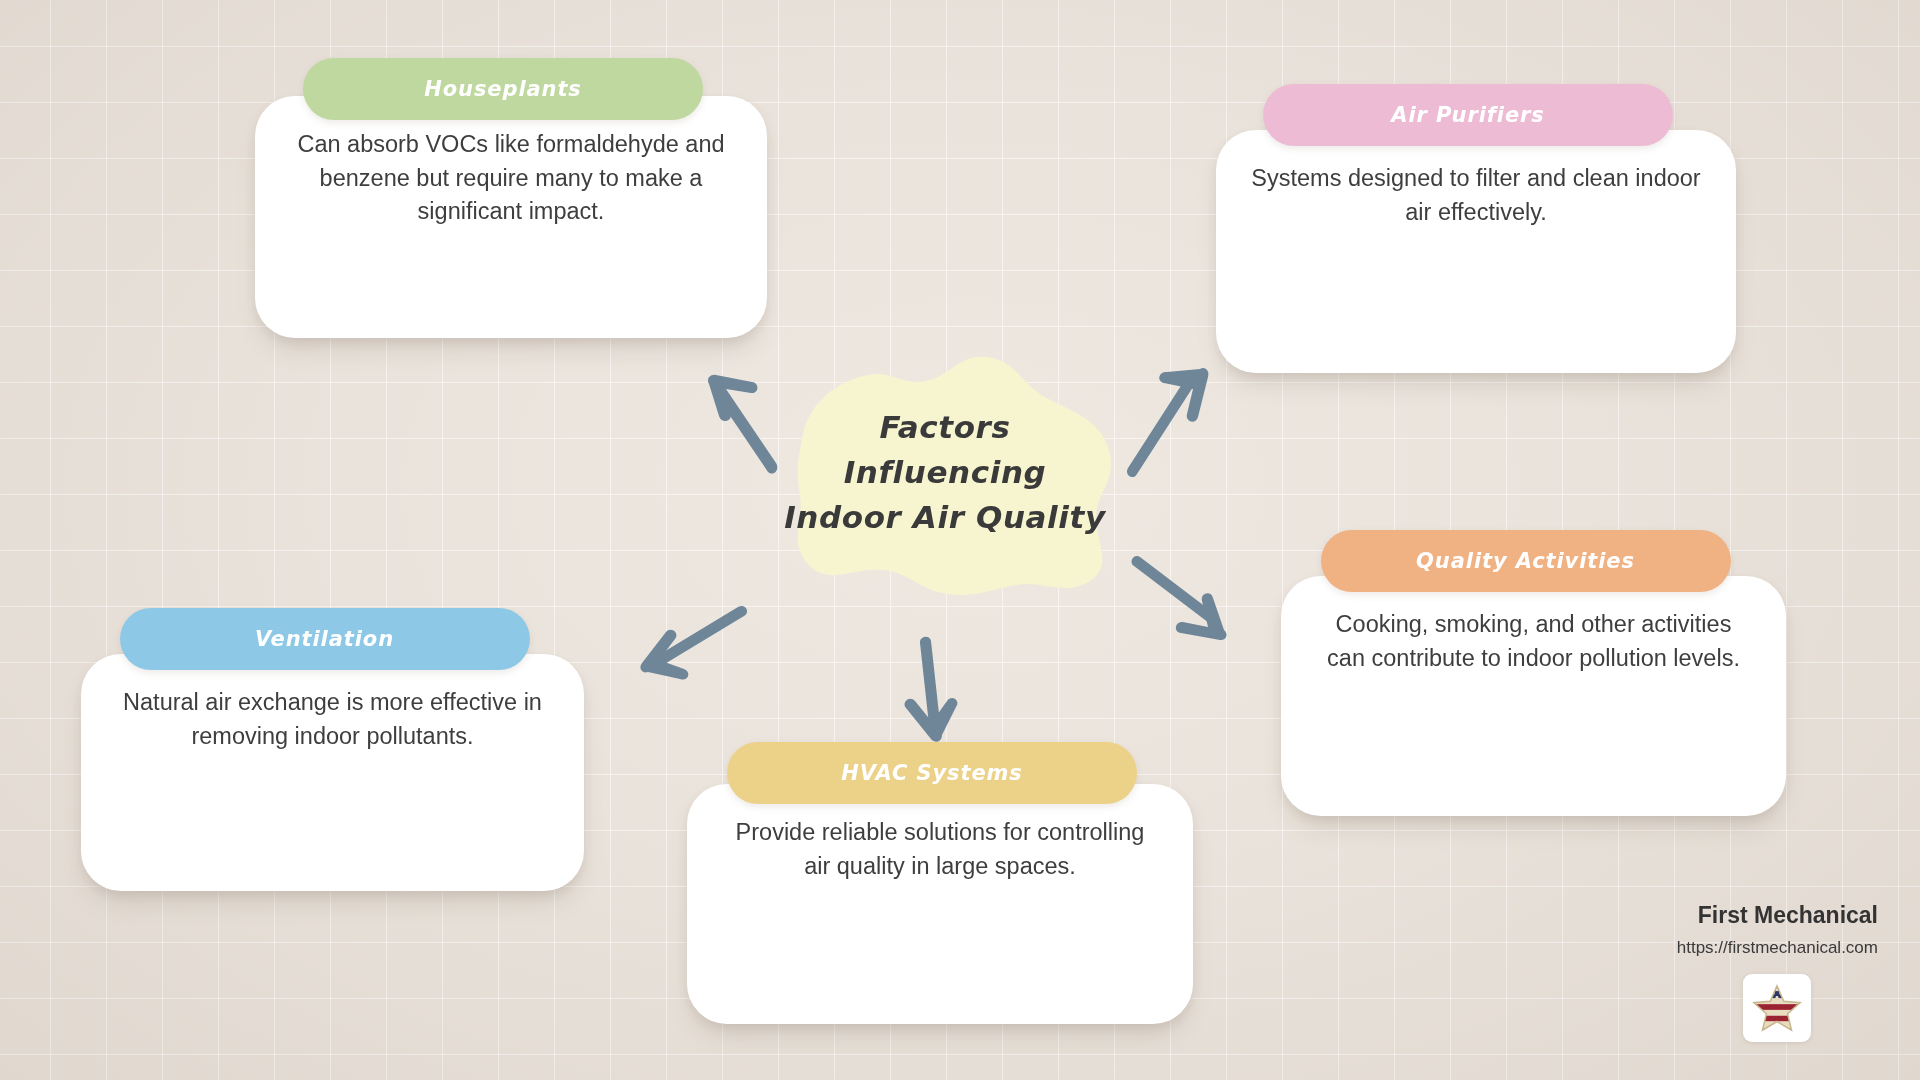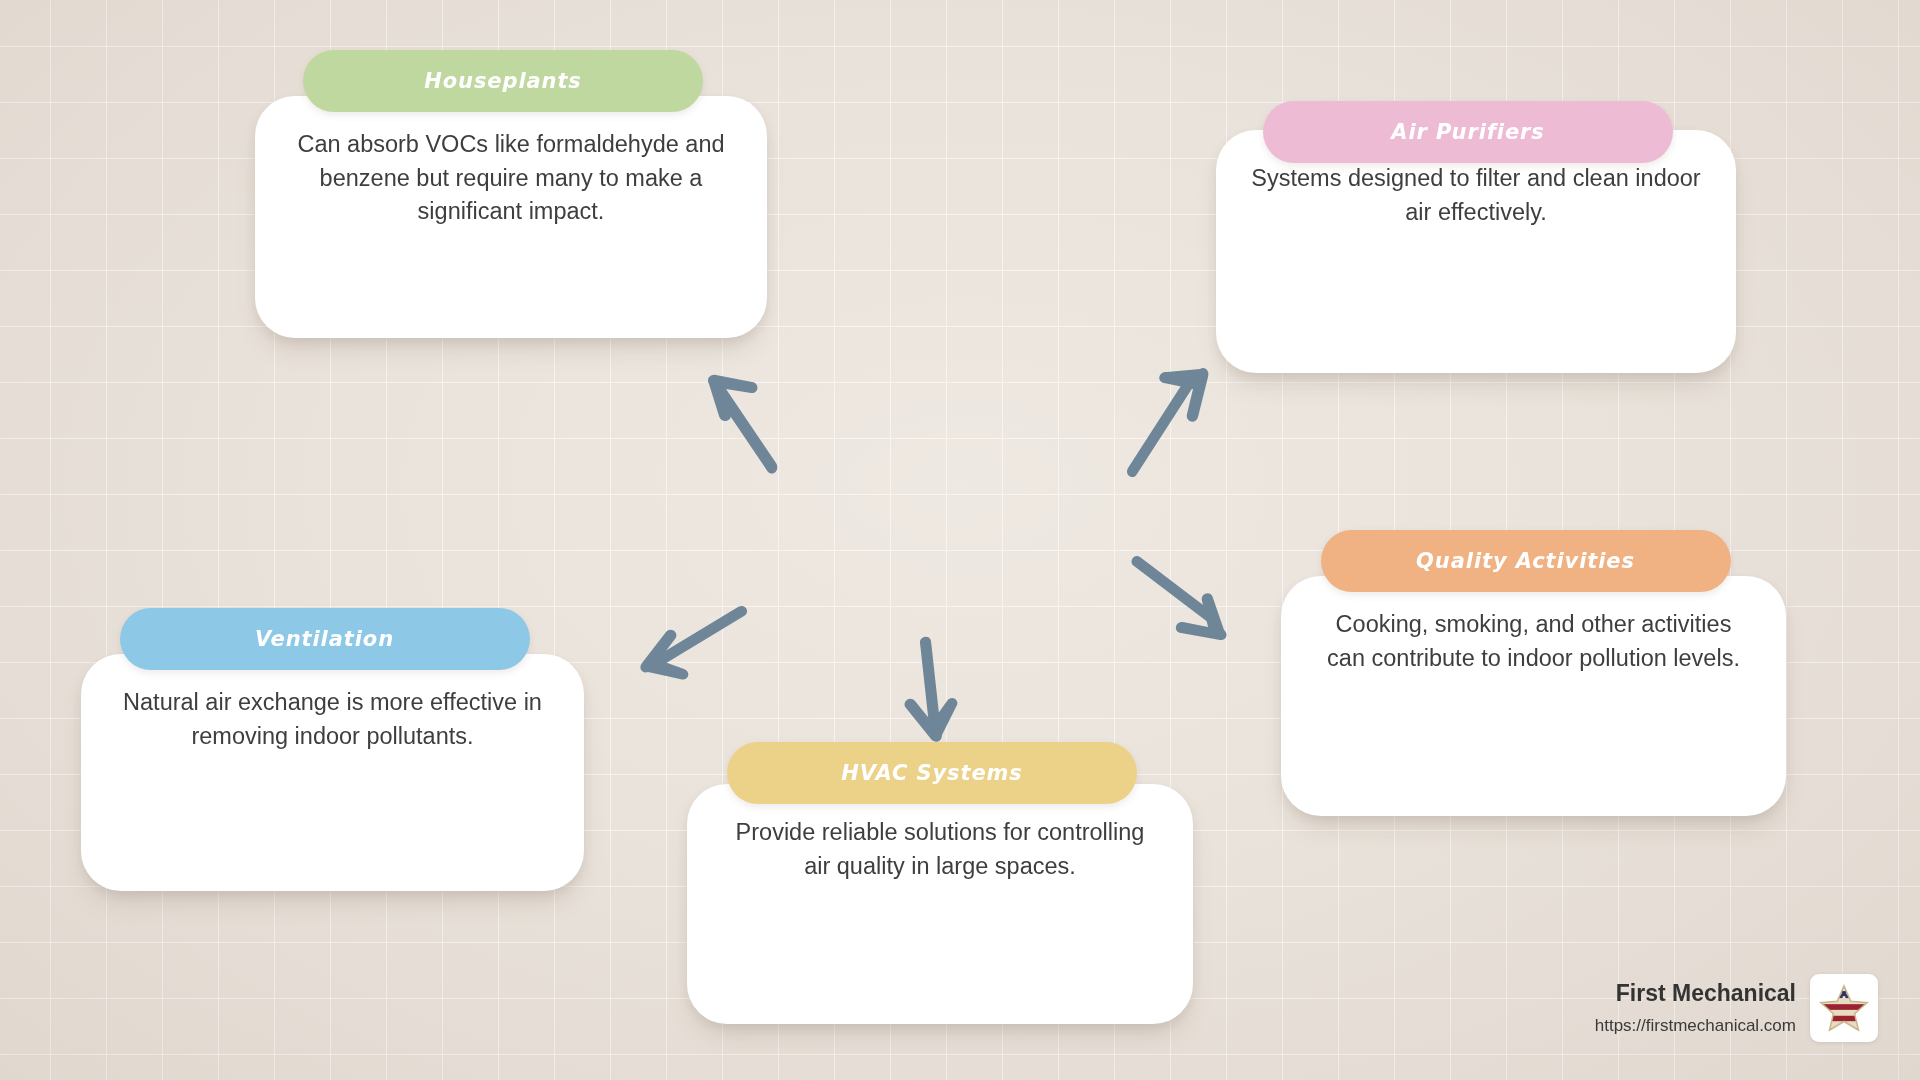--- a/index.html
+++ b/index.html
@@ -98,25 +98,25 @@
     padding:32px 34px 0 34px;
     font-family:"Liberation Sans", sans-serif;
     font-size:23.5px;
     line-height:1.43;
     color:#3e3e3e;
     text-align:center;
   }
 
   
   #card-houseplants        { left:247px;  top:50px;  width:512px; }
-  #card-houseplants .card-header { width:400px; margin:0 auto; }
+  #card-houseplants .card-header { width:400px; margin:8px auto; }
   #card-houseplants .card-body   { height:242px; }
 
   #card-airpurifiers       { left:1208px; top:84px;  width:520px; }
-  #card-airpurifiers .card-header { width:410px; margin:17px auto; }
+  #card-airpurifiers .card-header { width:410px; margin:0 auto; }
   #card-airpurifiers .card-body   { height:243px; }
 
   #card-indooractivities   { left:1273px; top:530px; width:505px; }
   #card-indooractivities .card-header { width:410px; margin:0 auto; }
   #card-indooractivities .card-body   { height:240px; }
 
   #card-ventilation        { left:73px;   top:608px; width:503px; }
   #card-ventilation .card-header { width:410px; margin:0 auto; }
   #card-ventilation .card-body   { height:237px; }
 
@@ -124,20 +124,21 @@
   #card-hvac .card-header  { width:410px; margin:4px auto; }
   #card-hvac .card-body    { height:240px; }
 
   
   #branding {
     position:absolute;
     right:42px; bottom:38px;
     display:flex;
     align-items:center;
     gap:14px;
+    flex-direction:column;
   }
   #brand-text { text-align:right; }
   #brand-name {
     font-family:"Liberation Sans", sans-serif;
     font-weight:bold;
     font-size:23px;
     color:#333333;
     line-height:1.3;
   }
   #brand-url {
@@ -185,20 +186,43 @@
         <path d="M648,672 C642,674 638,668 642,663 L666,632 C671,626 680,633 675,639 L659,660 L684,669 C692,672 688,682 680,679 L648,672 Z"></path>
       </g>
 
       <g>
         <path d="M931,641 L940,723 C941,730 931,732 929,725 L920,643 C919,636 930,634 931,641 Z"></path>
         <path d="M942,735 C942,742 935,744 931,739 L906,708 C901,702 910,695 915,701 L932,722 L947,701 C952,694 961,701 956,707 L942,735 Z"></path>
       </g>
     </g>
   </svg>
 
+  <div id="center-node">
+    <svg viewBox="0 0 370 250" width="370" height="250">
+      <path d="M 42,92
+               C 46,60 72,34 108,27
+               C 132,22 142,38 166,33
+               C 192,27 200,6 226,9
+               C 256,12 262,36 283,48
+               C 310,63 340,70 349,102
+               C 358,133 334,147 336,172
+               C 338,198 352,218 330,233
+               C 306,249 282,232 256,237
+               C 228,242 216,250 188,246
+               C 158,242 150,224 122,222
+               C 92,220 68,238 48,216
+               C 28,194 44,172 40,148
+               C 36,122 38,112 42,92 Z" fill="#f6f5d0"></path>
+    </svg>
+    <div id="center-text">
+      <span>Factors</span>
+      <span>Influencing</span>
+      <span>Indoor Air Quality</span>
+    </div>
+  </div>
 
   <div class="card" id="card-houseplants">
     <div class="card-body">
       <div class="card-desc">Can absorb VOCs like formaldehyde and benzene but require many to make a significant impact.</div>
     </div>
     <div class="card-header" style="background:#bfd8a0">
       <span>Houseplants</span>
     </div>
   </div>
 

